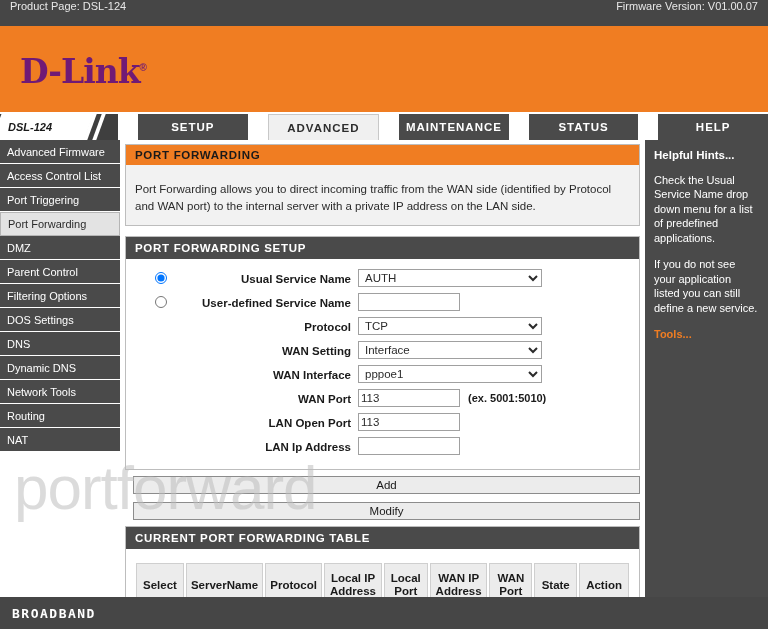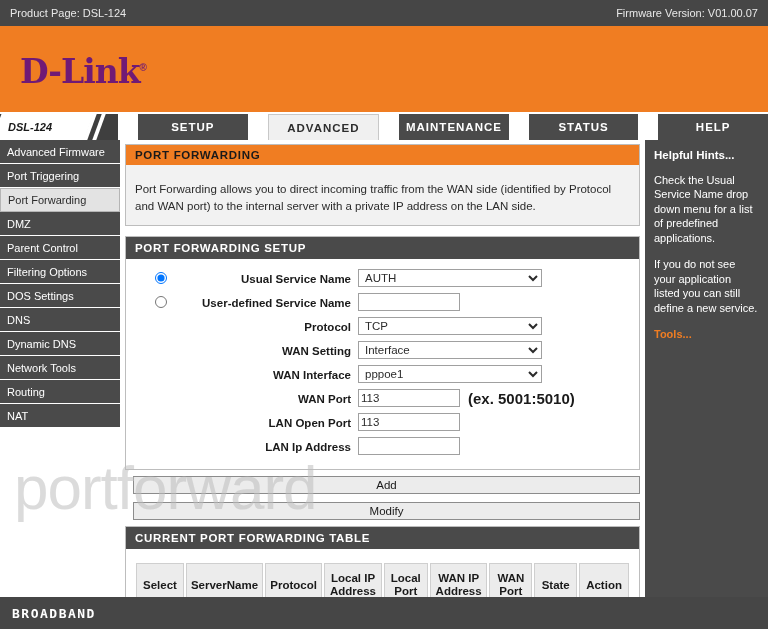--- a/index.html
+++ b/index.html
@@ -16,21 +16,20 @@
     background: #ffffff;
   }
 
   
   .topbar {
     height: 26px;
     background: #464646;
     color: #e8e8e8;
     font-size: 11px;
     display: flex;
-    align-items: center;
     justify-content: space-between;
     padding: 0 10px;
   }
   .topbar span { white-space: nowrap; }
 
   
   .banner {
     height: 88px;
     background: #f07d22;
     position: relative;
@@ -206,21 +205,21 @@
     font-size: 11.5px;
     color: #2b2b2b;
     height: 18px;
     border: 1px solid #a0a0a0;
     background: #ffffff;
     padding: 0 2px;
   }
   select.wide { width: 184px; }
   input.txt { width: 102px; }
   .hint-ex {
-    font-size: 15px;
+    font-size: 11px;
     color: #1a1a1a;
     font-weight: bold;
     margin-left: 8px;
   }
 
   .btnrow { padding: 6px 0 6px 8px; display: flex; gap: 8px; flex-direction: column; }
   .btn {
     font-family: "Liberation Sans", sans-serif;
     font-size: 11.5px;
     color: #1a1a1a;
@@ -328,20 +327,21 @@
     <div class="tab active">ADVANCED</div>
     <div class="tab">MAINTENANCE</div>
     <div class="tab">STATUS</div>
     <div class="tab">HELP</div>
   </div>
 
   <div class="columns">
 
     <div class="sidebar">
       <div class="side-item">Advanced Firmware</div>
+      <div class="side-item">Access Control List</div>
       <div class="side-item">Port Triggering</div>
       <div class="side-item active">Port Forwarding</div>
       <div class="side-item">DMZ</div>
       <div class="side-item">Parent Control</div>
       <div class="side-item">Filtering Options</div>
       <div class="side-item">DOS Settings</div>
       <div class="side-item">DNS</div>
       <div class="side-item">Dynamic DNS</div>
       <div class="side-item">Network Tools</div>
       <div class="side-item">Routing</div>

